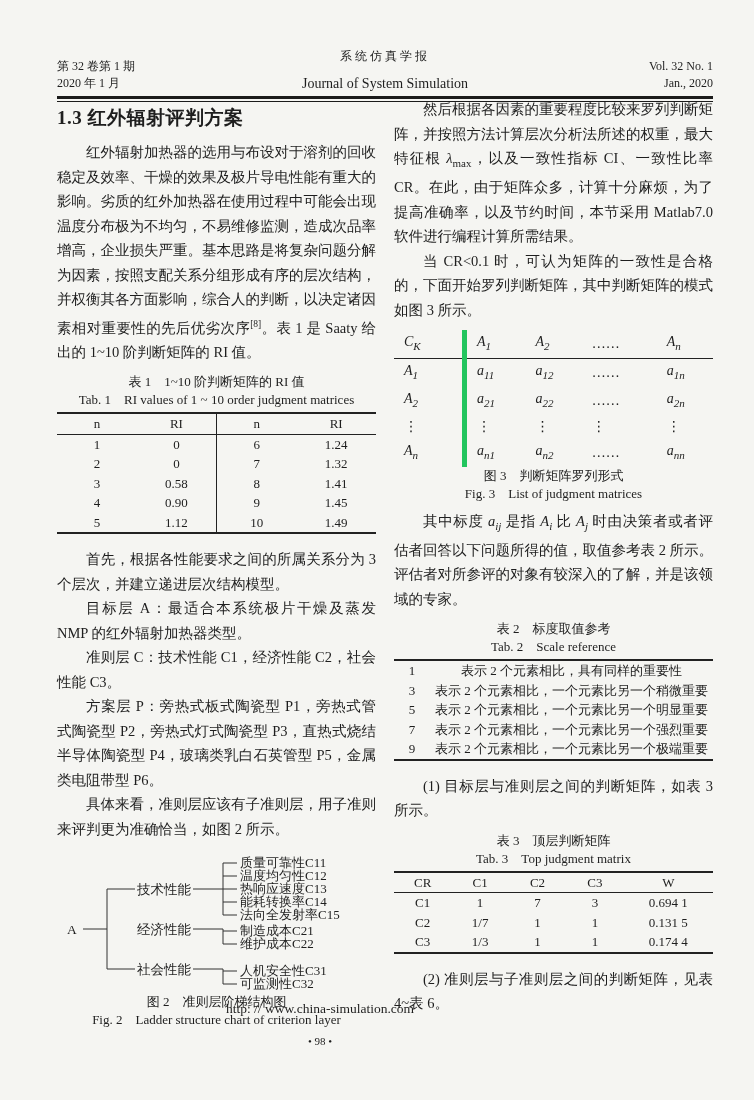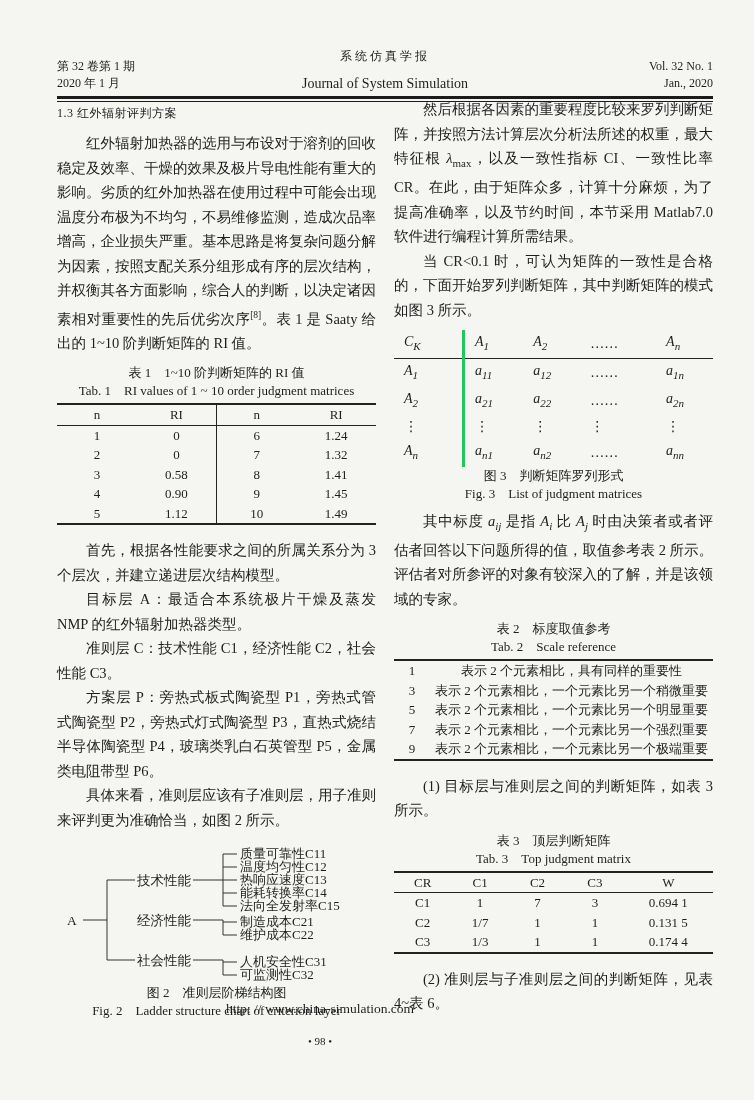--- a/index.html
+++ b/index.html
@@ -14,21 +14,21 @@
   .hdr-left,.hdr-right{font-size:12px;line-height:17px;width:110px}
   .hdr-right{text-align:right}
   .hdr-center{flex:1;text-align:center}
   .jt-zh{font-size:12px;letter-spacing:3px}
   .jt-en{font-size:14px;margin-top:11px}
   .rule-thick{border-top:3px solid #1b1b1b;margin-top:4px}
   .rule-thin{border-top:1px solid #1b1b1b;margin-top:2px}
   
   .cols{position:absolute;top:97px;left:57px;width:656px;display:flex;gap:18px}
   .col{width:319px}
-  h2{font-size:12px;font-weight:normal;margin:8px 0 9px;letter-spacing:.5px}
+  h2{font-size:19px;font-weight:bold;margin:8px 0 9px;letter-spacing:.5px}
   .body{font-size:14.5px;line-height:24.5px;text-align:justify;margin:0}
   .ind{text-indent:2em}
   sup{font-size:9.5px}
   sub{font-size:11px}
   .it{font-style:italic}
   
   .cap-zh,.cap-en{font-size:13px;text-align:center;line-height:18px}
   .cap-en{margin-bottom:3px}
   .tblock{margin:9px 0 13px}
   table.three{width:100%;border-collapse:collapse;font-size:13px;
@@ -39,21 +39,21 @@
   .tab1 th:nth-child(2),.tab1 td:nth-child(2){border-right:1px solid #222}
   .tab2 td{text-align:left;padding:2px 2px;line-height:18px}
   .tab2 td:first-child{width:30px;text-align:center}
   .tab3 th,.tab3 td{width:18%}
   .tab3 th:last-child,.tab3 td:last-child{width:28%}
   
   .fig3block{margin:8px 0 6px}
   table.fig3{width:100%;border-collapse:collapse;font-size:14px}
   .fig3 th{border-bottom:1px solid #222;font-weight:normal}
   .fig3 th,.fig3 td{text-align:left;padding:2px 2px 2px 10px;line-height:20px}
-  .fig3 th:first-child,.fig3 td:first-child{border-right:3px solid #22c55e;width:56px}
+  .fig3 th:first-child,.fig3 td:first-child{border-right:5px solid #22c55e;width:56px}
   
   .fig2{margin:8px 0 0;padding:0;text-align:center}
   .fig2 svg{display:block;margin:0 auto}
   .fig2 line{stroke:#333;stroke-width:1}
   .fig2 text{fill:#1e1e1e;font-size:13.5px}
   .fig2 .leaf{font-size:13px}
   
   .ftr{position:absolute;top:1001px;left:0;width:640px;text-align:center}
   .ftr-url{font-size:13.5px}
   .ftr-page{font-size:11px;margin-top:18px}

